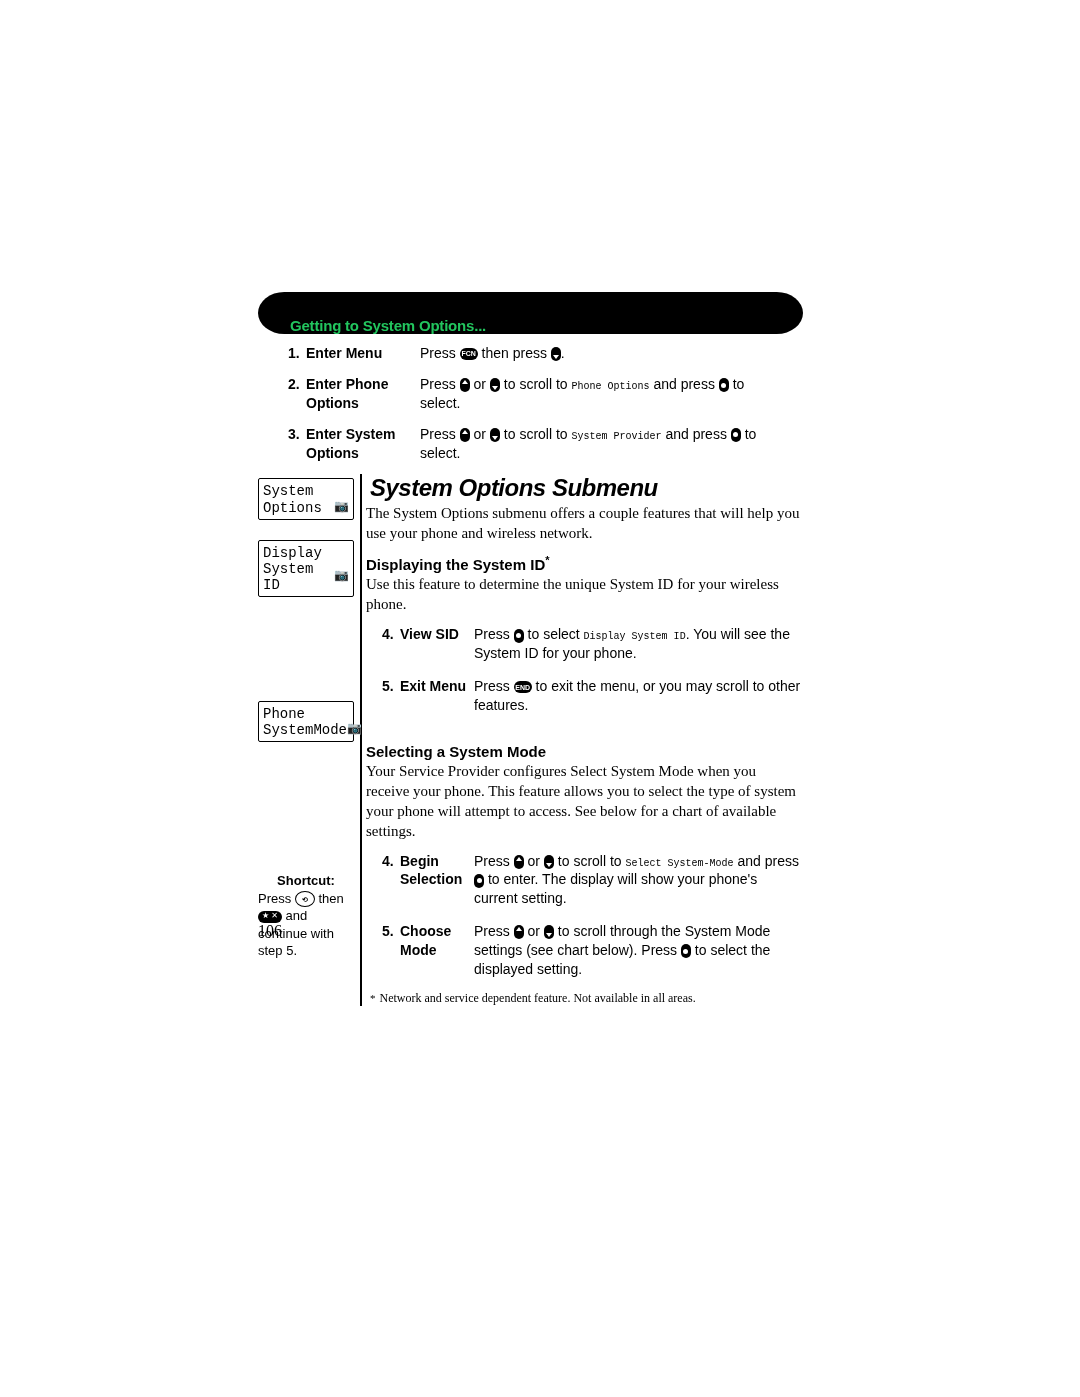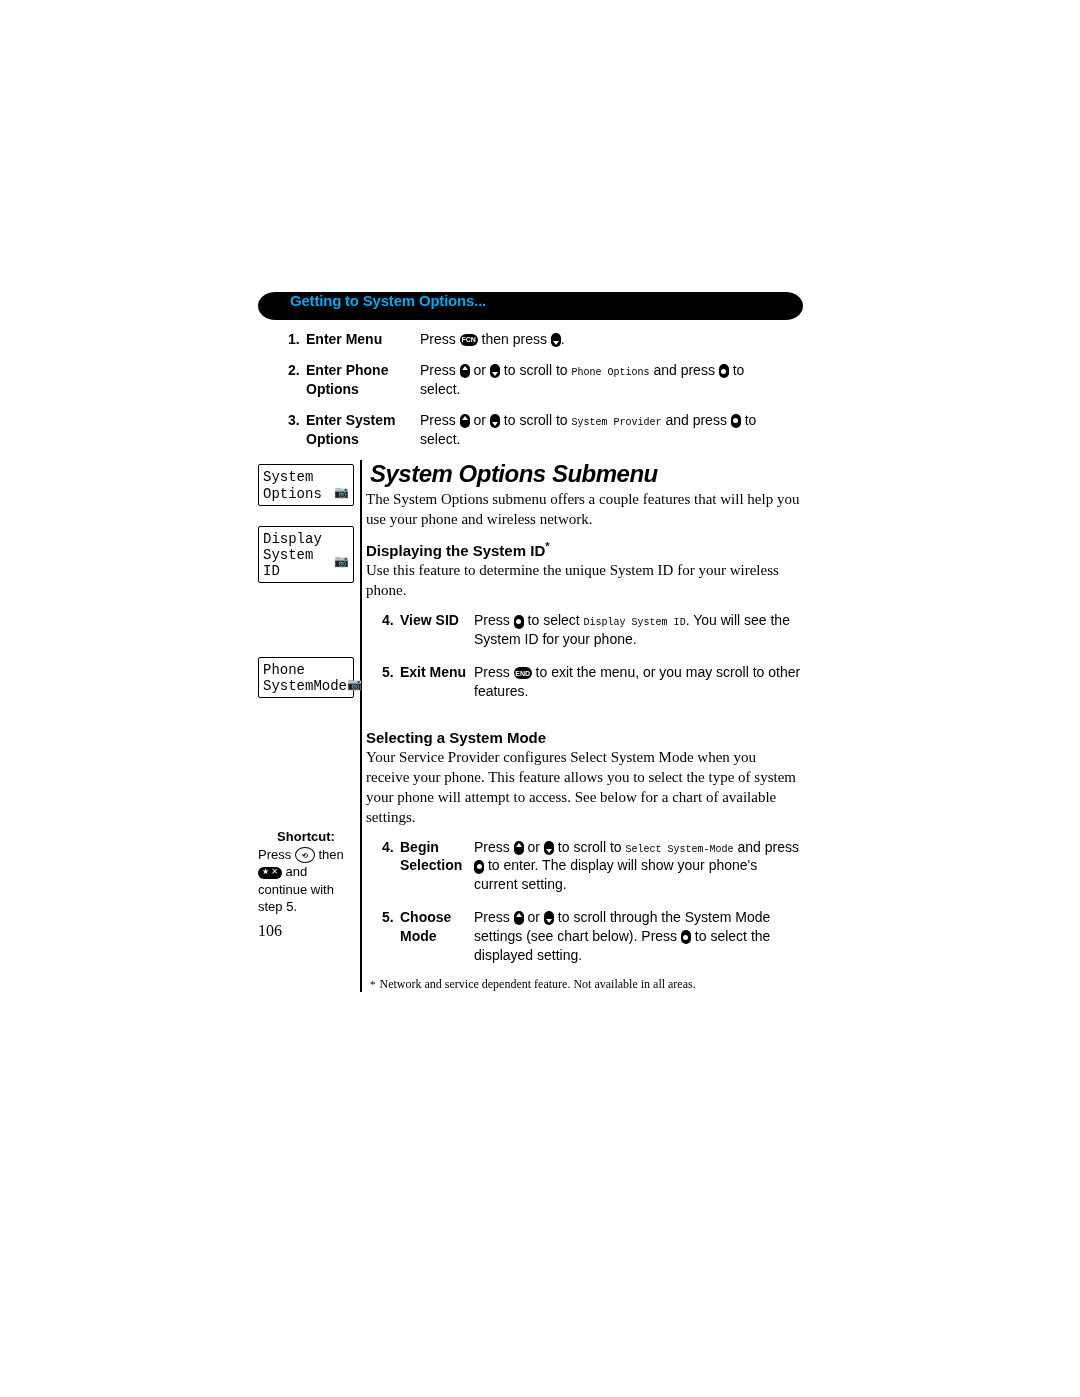--- a/index.html
+++ b/index.html
@@ -17,25 +17,25 @@
   }
   .content-area {
     position: absolute;
     left: 258px;
     top: 292px;
     width: 545px;
   }
   
   .black-header {
     background: #000;
-    color: #0ea5e9;
+    color: #22c55e;
     border-radius: 50px/40px;
-    height: 28px;
-    display: flex;
-    align-items: flex-start;
+    height: 42px;
+    display: flex;
+    align-items: flex-end;
     padding-left: 32px;
     font-weight: bold;
     font-size: 15px;
     letter-spacing: -0.2px;
   }
   .steps-block {
     padding: 10px 30px 6px 30px;
   }
   .step-row {
     display: flex;
@@ -282,21 +282,21 @@
       <div class="left-col">
         <div class="lcd-box">
           <div class="lcd-line">
             <span>System</span>
           </div>
           <div class="lcd-line">
             <span>Options</span>
             <span class="lcd-icon">📷</span>
           </div>
         </div>
-        <div class="lcd-box" style="margin-bottom:74px;">
+        <div class="lcd-box" style="margin-bottom:104px;">
           <div class="lcd-line">
             <span>Display</span>
           </div>
           <div class="lcd-line">
             <span>System ID</span>
             <span class="lcd-icon">📷</span>
           </div>
         </div>
         <div class="lcd-box" style="margin-bottom:0;">
           <div class="lcd-line">

